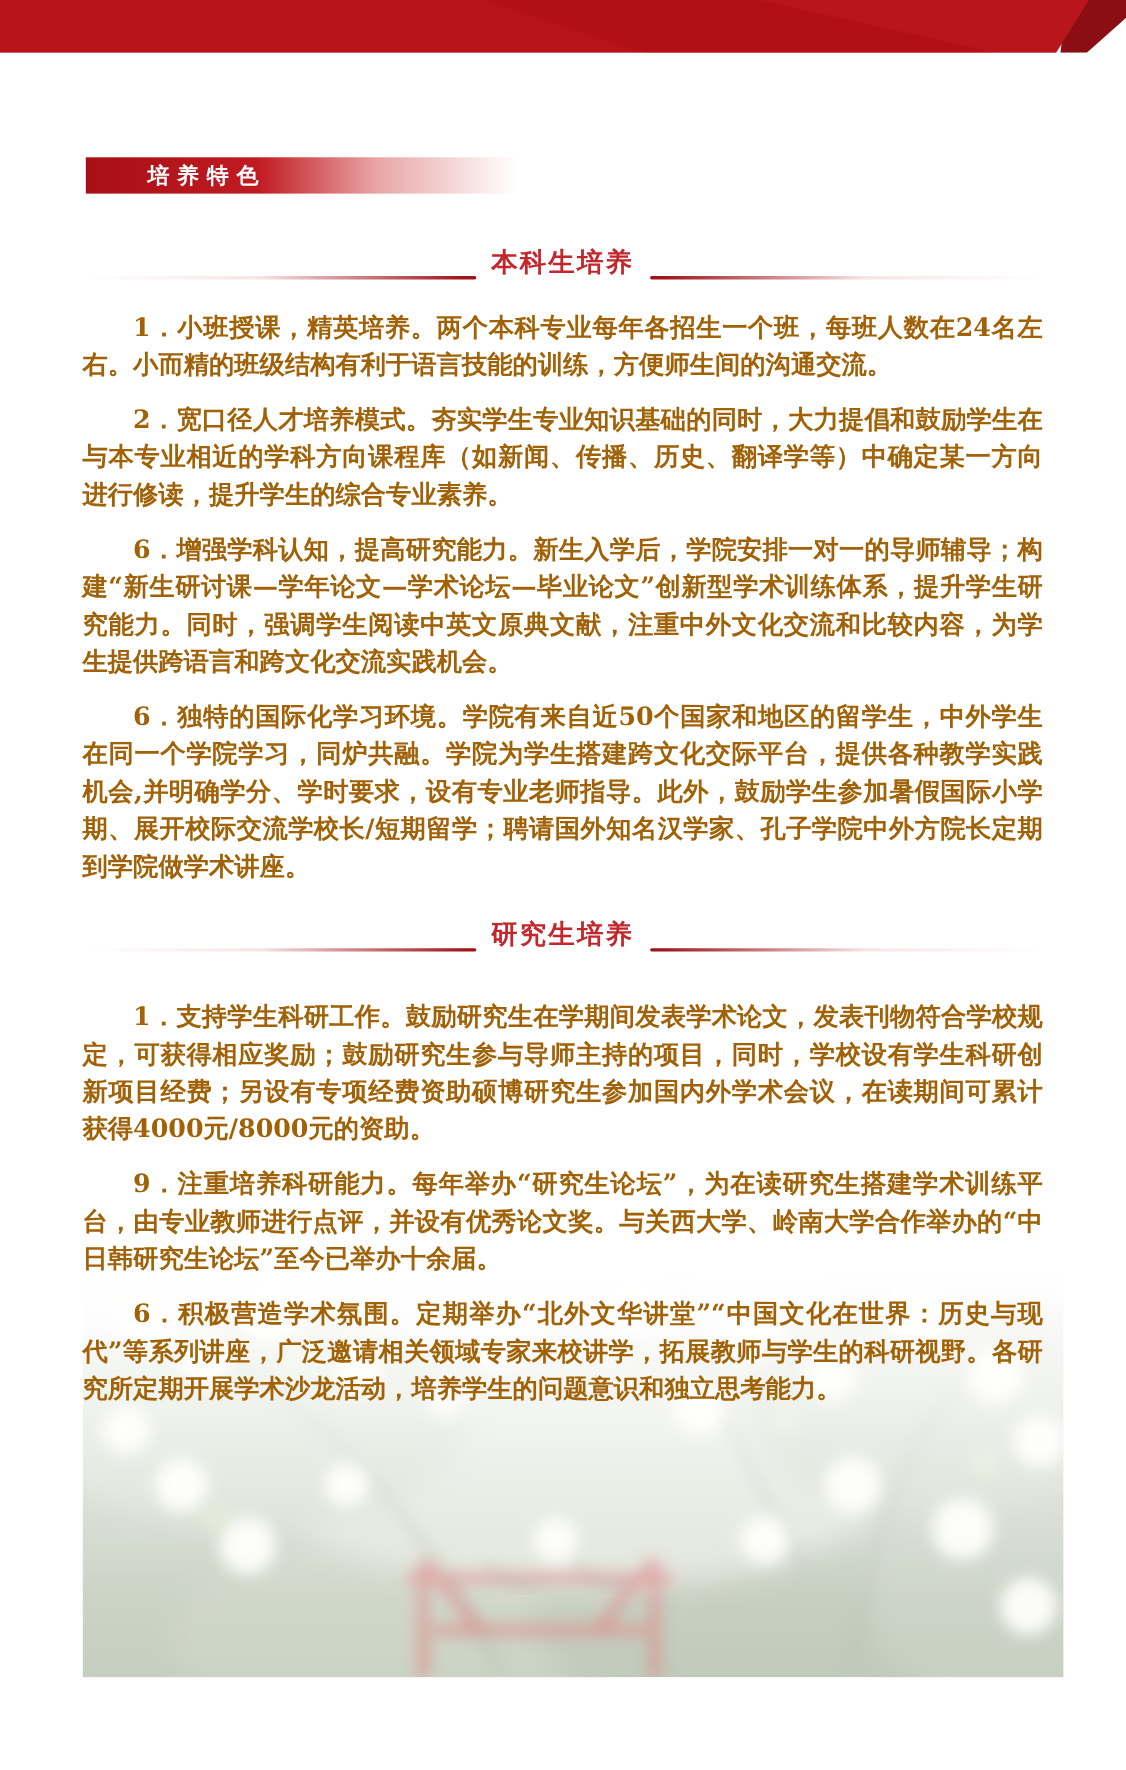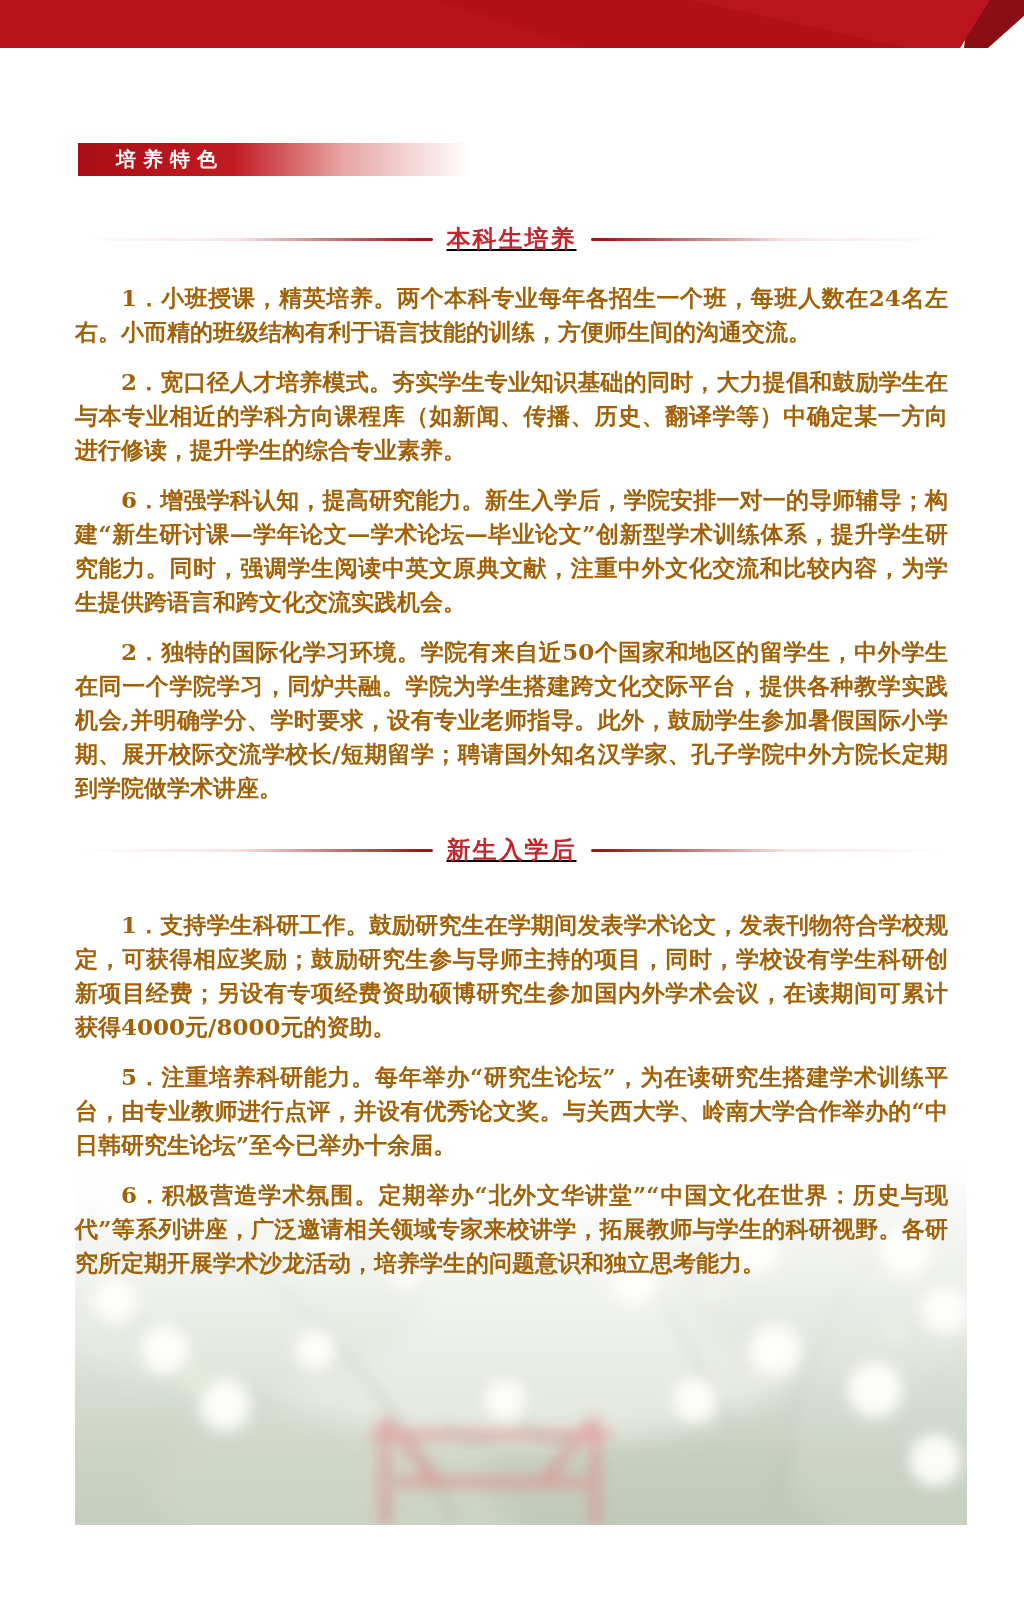--- a/index.html
+++ b/index.html
@@ -20,37 +20,36 @@
     position:absolute;top:143px;left:78px;
     width:412px;height:33px;
     background:linear-gradient(90deg,
       #a80f15 0%, #c11b22 38%,
       rgba(213,90,90,0.55) 64%,
       rgba(255,255,255,0) 95%);
     z-index:2;
   }
   .label-banner span{
     display:block;
-    padding-left:38px;
+    padding-left:56px;
     line-height:33px;
     font-size:20px;
     font-weight:bold;
     letter-spacing:7px;
     color:#ffffff;
   }
 
   
   .content{
     position:relative;z-index:1;
     padding:224px 76px 0 75px; 
   }
   .hrow{
-    display:flex;align-items:center;
+    display:flex;align-items:flex-end;
     height:30px;
-    text-decoration:underline;
   }
   .hrow-1{margin:0 0 27px 0;}
   .hrow-2{margin:30px 0 43px 0;}
   .hline{flex:1;height:3px;border-radius:2px;}
   .hline-l{background:linear-gradient(to right,
       rgba(193,39,45,0) 0%, rgba(193,39,45,0.12) 45%, #9e1418 97%);}
   .hline-r{background:linear-gradient(to left,
       rgba(193,39,45,0) 0%, rgba(193,39,45,0.12) 45%, #9e1418 97%);}
   .htitle{
     margin:0 14px;
@@ -180,28 +179,28 @@
 
     <section>
       <div class="hrow hrow-1">
         <span class="hline hline-l"></span>
         <span class="htitle">本科生培养</span>
         <span class="hline hline-r"></span>
       </div>
       <p>1．小班授课，精英培养。两个本科专业每年各招生一个班，每班人数在24名左右。小而精的班级结构有利于语言技能的训练，方便师生间的沟通交流。</p>
       <p>2．宽口径人才培养模式。夯实学生专业知识基础的同时，大力提倡和鼓励学生在与本专业相近的学科方向课程库（如新闻、传播、历史、翻译学等）中确定某一方向进行修读，提升学生的综合专业素养。</p>
       <p>6．增强学科认知，提高研究能力。新生入学后，学院安排一对一的导师辅导；构建“新生研讨课—学年论文—学术论坛—毕业论文”创新型学术训练体系，提升学生研究能力。同时，强调学生阅读中英文原典文献，注重中外文化交流和比较内容，为学生提供跨语言和跨文化交流实践机会。</p>
-      <p>2．独特的国际化学习环境。学院有来自近50个国家和地区的留学生，中外学生在同一个学院学习，同炉共融。学院为学生搭建跨文化交际平台，提供各种教学实践机会,并明确学分、学时要求，设有专业老师指导。此外，鼓励学生参加暑假国际小学期、展开校际交流学校长/短期留学；聘请国外知名汉学家、孔子学院中外方院长定期到学院做学术讲座。</p>
+      <p>6．独特的国际化学习环境。学院有来自近50个国家和地区的留学生，中外学生在同一个学院学习，同炉共融。学院为学生搭建跨文化交际平台，提供各种教学实践机会,并明确学分、学时要求，设有专业老师指导。此外，鼓励学生参加暑假国际小学期、展开校际交流学校长/短期留学；聘请国外知名汉学家、孔子学院中外方院长定期到学院做学术讲座。</p>
     </section>
 
     <section>
       <div class="hrow hrow-2">
         <span class="hline hline-l"></span>
-        <span class="htitle">新生入学后</span>
+        <span class="htitle">研究生培养</span>
         <span class="hline hline-r"></span>
       </div>
       <p>1．支持学生科研工作。鼓励研究生在学期间发表学术论文，发表刊物符合学校规定，可获得相应奖励；鼓励研究生参与导师主持的项目，同时，学校设有学生科研创新项目经费；另设有专项经费资助硕博研究生参加国内外学术会议，在读期间可累计获得4000元/8000元的资助。</p>
-      <p>5．注重培养科研能力。每年举办“研究生论坛”，为在读研究生搭建学术训练平台，由专业教师进行点评，并设有优秀论文奖。与关西大学、岭南大学合作举办的“中日韩研究生论坛”至今已举办十余届。</p>
+      <p>9．注重培养科研能力。每年举办“研究生论坛”，为在读研究生搭建学术训练平台，由专业教师进行点评，并设有优秀论文奖。与关西大学、岭南大学合作举办的“中日韩研究生论坛”至今已举办十余届。</p>
       <p>6．积极营造学术氛围。定期举办“北外文华讲堂”“中国文化在世界：历史与现代”等系列讲座，广泛邀请相关领域专家来校讲学，拓展教师与学生的科研视野。各研究所定期开展学术沙龙活动，培养学生的问题意识和独立思考能力。</p>
     </section>
 
   </div>
 </div>
 
 </body></html>

